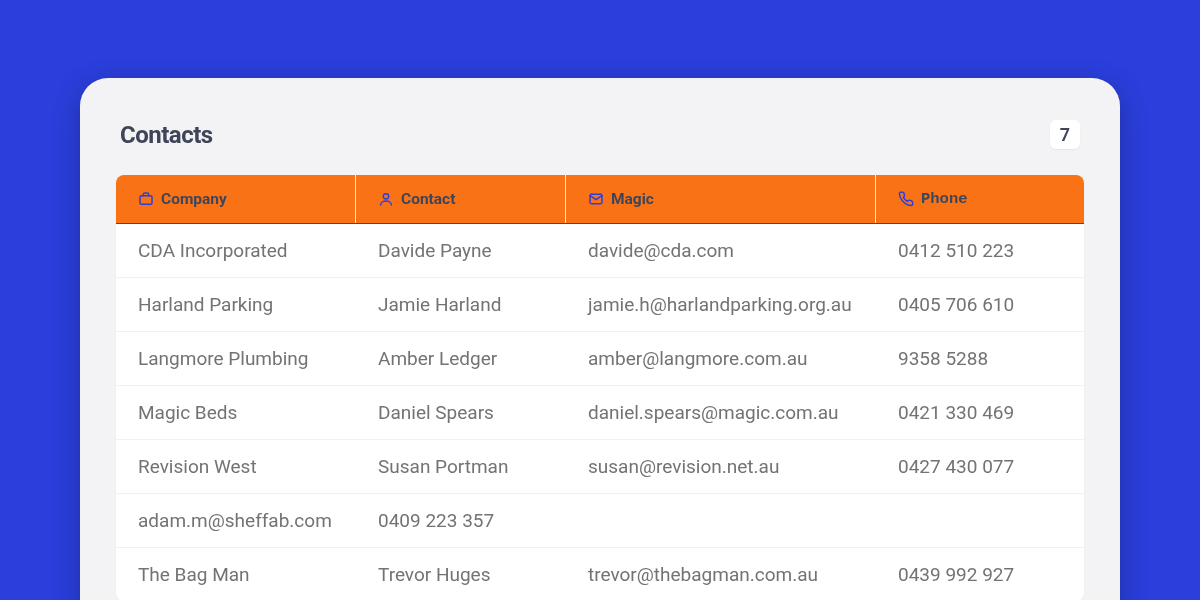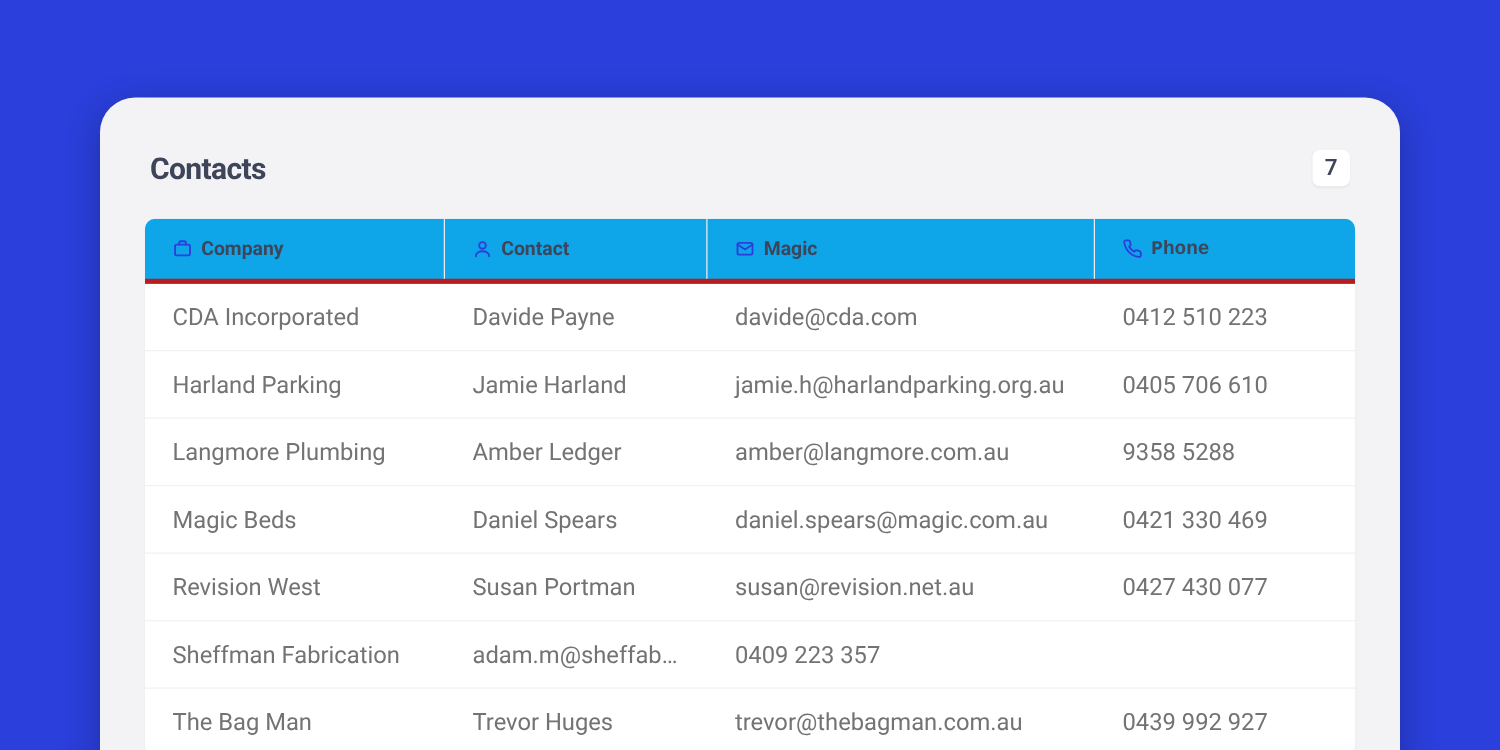--- a/index.html
+++ b/index.html
@@ -48,22 +48,22 @@
     border-radius: 8px;
     overflow: hidden;
     box-shadow: 0 1px 2px rgba(0,0,0,0.04);
   }
   .thead, .trow {
     display: grid;
     grid-template-columns: 240px 210px 310px 1fr;
     align-items: center;
   }
   .thead {
-    background: #0ea5e9;
-    border-bottom: 4px solid #b91c1c;
+    background: #f97316;
+    border-bottom: 1px solid #b91c1c;
   }
   .th {
     display: flex;
     align-items: center;
     gap: 7px;
     padding: 15px 22px;
     font-size: 15.5px;
     font-weight: 700;
     color: #3F4559;
     border-right: 1px solid #EBECEF;
@@ -166,21 +166,20 @@
           <div class="td">daniel.spears@magic.com.au</div>
           <div class="td">0421 330 469</div>
         </div>
         <div class="trow">
           <div class="td">Revision West</div>
           <div class="td">Susan Portman</div>
           <div class="td">susan@revision.net.au</div>
           <div class="td">0427 430 077</div>
         </div>
         <div class="trow">
-          <div class="td">Sheffman Fabrication</div>
           <div class="td">adam.m@sheffab.com</div>
           <div class="td">0409 223 357</div>
         </div>
         <div class="trow">
           <div class="td">The Bag Man</div>
           <div class="td">Trevor Huges</div>
           <div class="td">trevor@thebagman.com.au</div>
           <div class="td">0439 992 927</div>
         </div>
       </div>

